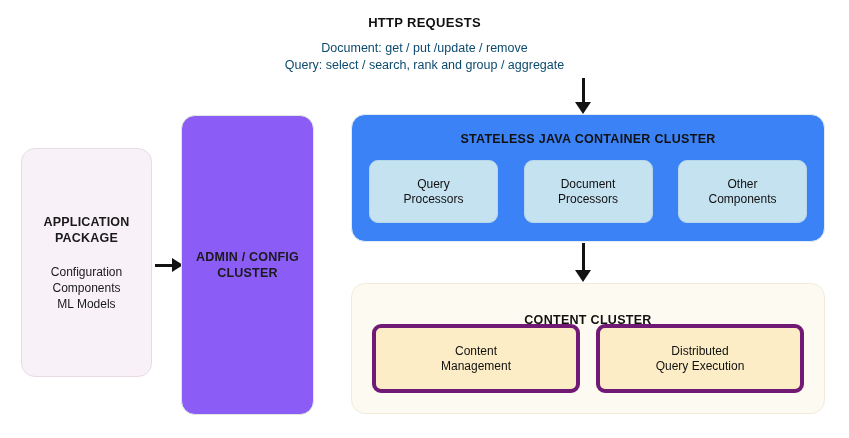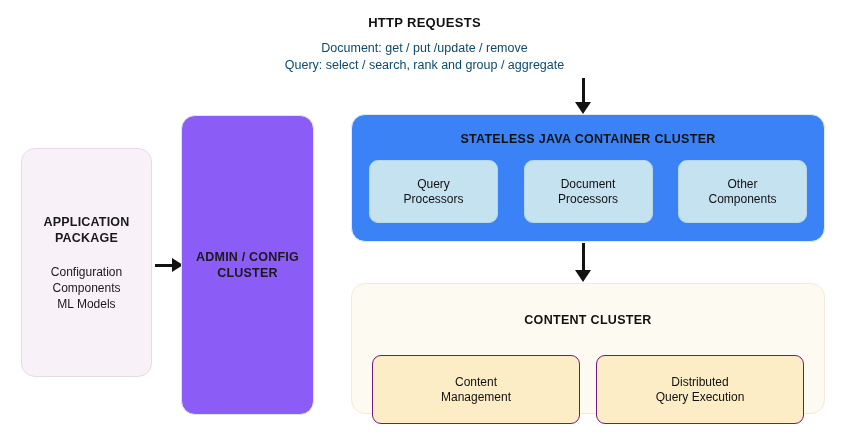--- a/index.html
+++ b/index.html
@@ -169,22 +169,21 @@
   .ct-row {
     left: 20px;
     right: 20px;
     top: 40px;
     height: 69px;
   }
   .ct-row .inner-box {
     width: 208px;
     height: 69px;
     background: #fcedc6;
-    border: 1px solid #701a75;
-    margin-top: 31px;
+    border: 4px solid #701a75;
   }
 
   
   .arrow { position: absolute; }
   .arrow-h-shaft {
     position: absolute;
     height: 3px;
     background: #121212;
   }
   .arrow-h-head {

